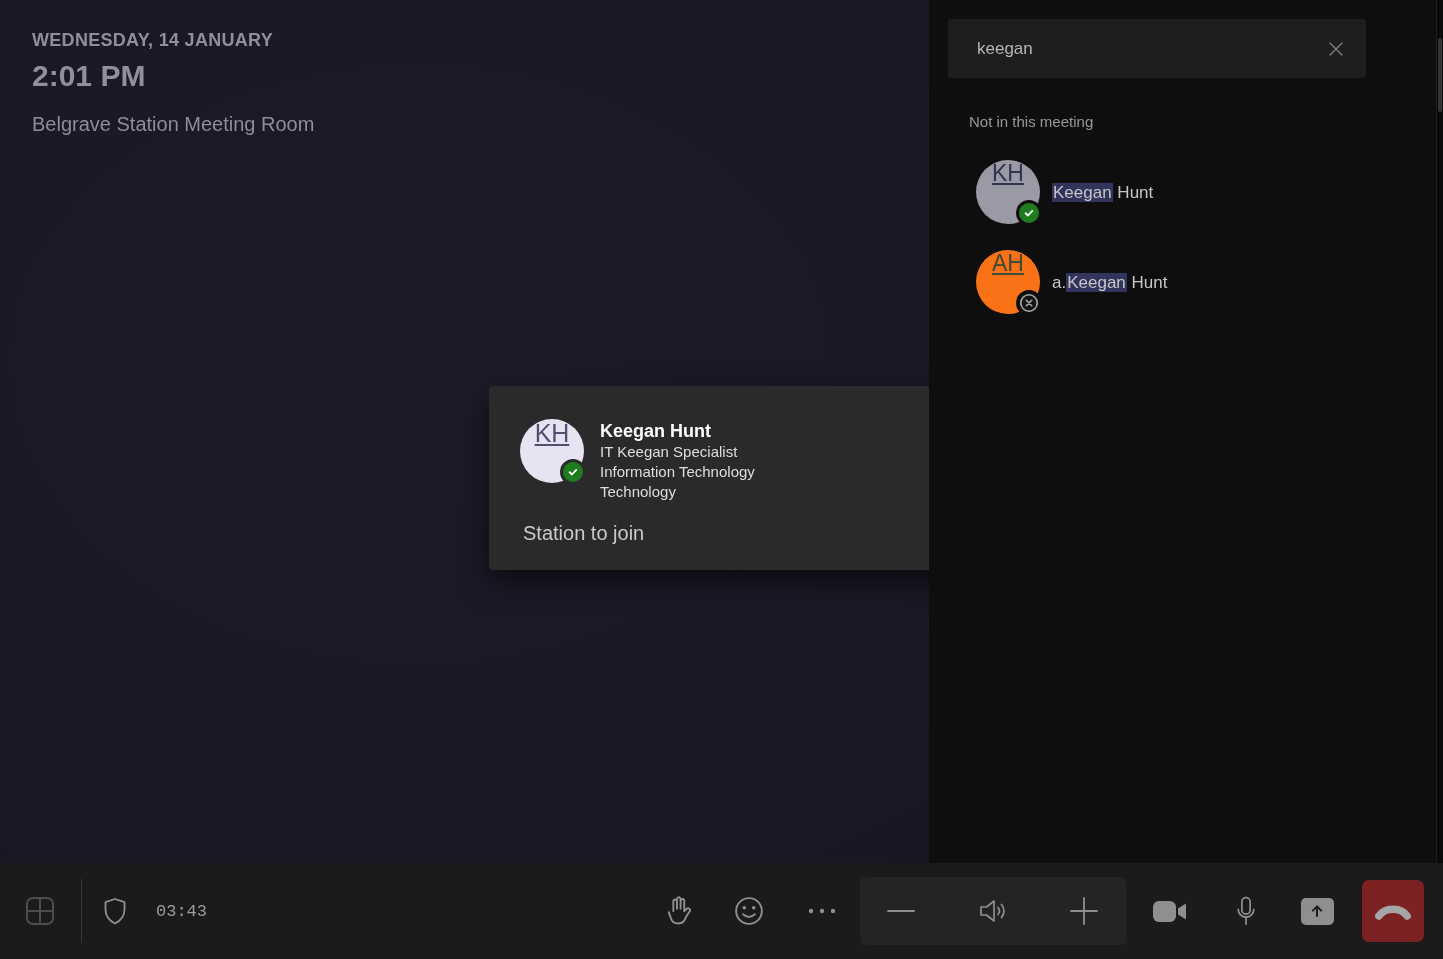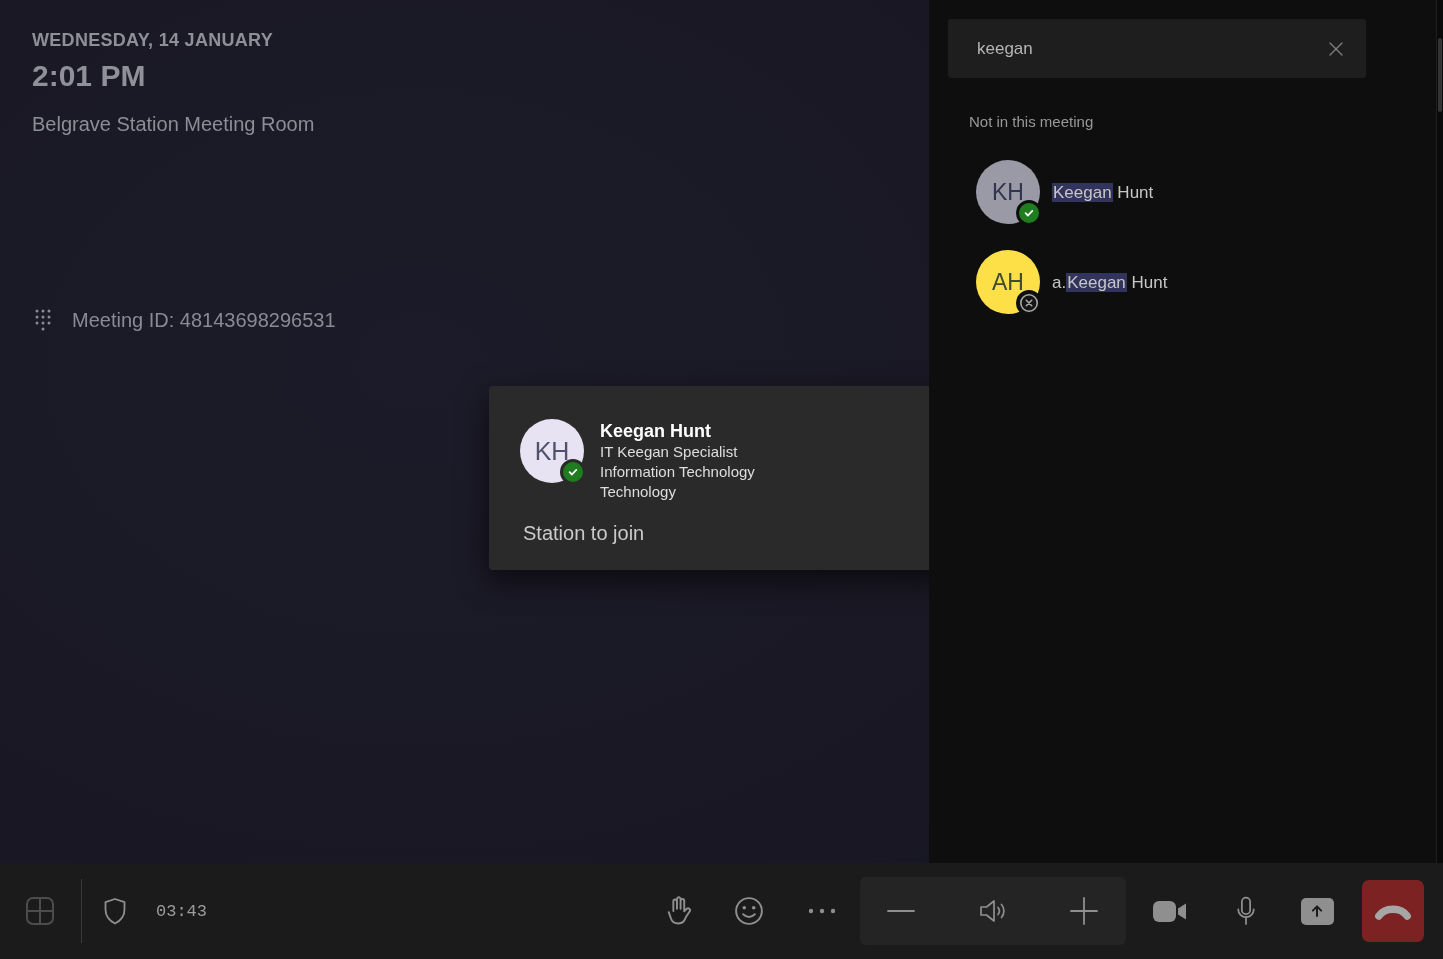--- a/index.html
+++ b/index.html
@@ -15,21 +15,21 @@
   .stage-time{font-size:30px;font-weight:700;color:#90909b;margin-top:8px;}
   .stage-room{font-size:20px;color:#8d8d97;margin-top:20px;}
   .meeting-title{position:absolute;left:32px;top:243px;font-size:37px;font-weight:600;
                  color:#80808b;white-space:nowrap;}
   .meeting-id-row{position:absolute;left:34px;top:308px;display:flex;align-items:center;gap:20px;}
   .meeting-id-text{font-size:20px;color:#8a8a95;}
 
   
   .profile-card{position:absolute;left:489px;top:386px;width:464px;height:184px;
                 background:#2a2a2a;border-radius:4px;box-shadow:0 10px 30px rgba(0,0,0,.6);}
-  .avatar{border-radius:50%;display:flex;align-items:center;justify-content:center;position:absolute;}
+  .avatar{border-radius:50%;display:flex;justify-content:center;position:absolute;text-decoration:underline;}
   .card-avatar{left:31px;top:33px;width:64px;height:64px;background:#e7e3f2;color:#50506f;
                font-size:25px;font-weight:400;}
   .badge{position:absolute;right:-2px;bottom:-2px;width:20px;height:20px;border-radius:50%;
          display:flex;align-items:center;justify-content:center;}
   .badge.on-card{border:3px solid #2a2a2a;}
   .badge.on-panel{border:3px solid #0e0e0e;}
   .badge-green{background:#1f7c1f;}
   .badge-offline{background:#151515;}
   .card-info{position:absolute;left:111px;top:34px;}
   .card-name{font-size:18px;font-weight:700;color:#ffffff;line-height:22px;}
@@ -40,21 +40,21 @@
   .people-panel{position:absolute;left:929px;top:0;width:514px;height:863px;background:#0e0e0e;}
   .search-box{position:absolute;left:19px;top:19px;width:418px;height:59px;background:#1e1e1e;
               border-radius:3px;display:flex;align-items:center;}
   .search-input{background:transparent;border:none;outline:none;color:#b5b5b5;font-size:17px;
                 padding:0 0 0 29px;flex:1;font-family:"Liberation Sans",sans-serif;}
   .clear-btn{margin-right:16px;width:28px;height:28px;display:flex;align-items:center;
              justify-content:center;cursor:pointer;}
   .section-label{position:absolute;left:40px;top:113px;font-size:15px;color:#989898;}
   .list-avatar{width:64px;height:64px;font-size:23px;}
   .list-avatar.kh{background:#9a99a6;color:#33344f;}
-  .list-avatar.ah{background:#fde047;color:#404a36;}
+  .list-avatar.ah{background:#f97316;color:#404a36;}
   .person-name{position:absolute;left:123px;font-size:17px;color:#c6c6c6;white-space:nowrap;}
   .hl{background:#33345e;padding:0 1px;}
   .panel-scrollbar{position:absolute;right:0;top:0;width:6px;height:863px;background:#0a0a0a;
                    border-left:1px solid #1f1f1f;}
   .panel-scroll-thumb{position:absolute;left:1px;top:38px;width:4px;height:74px;background:#343434;border-radius:2px;}
 
   
   .toolbar{position:absolute;left:0;top:863px;width:1443px;height:96px;background:#1b1b1b;}
   .tb-btn{position:absolute;top:0;height:96px;width:44px;display:flex;align-items:center;
           justify-content:center;cursor:pointer;}
@@ -77,37 +77,20 @@
 <div class="app">
 
   <div class="stage">
     <div class="stage-header">
       <div class="stage-date">WEDNESDAY, 14 JANUARY</div>
       <div class="stage-time">2:01 PM</div>
       <div class="stage-room">Belgrave Station Meeting Room</div>
     </div>
 
 
-    <div class="meeting-id-row">
-      <span>
-        <svg width="18" height="24" viewBox="0 0 18 24" fill="#8a8a94">
-          <circle cx="3" cy="3" r="1.5"></circle>
-            <circle cx="9" cy="3" r="1.5"></circle>
-            <circle cx="15" cy="3" r="1.5"></circle>
-          <circle cx="3" cy="9" r="1.5"></circle>
-            <circle cx="9" cy="9" r="1.5"></circle>
-            <circle cx="15" cy="9" r="1.5"></circle>
-          <circle cx="3" cy="15" r="1.5"></circle>
-            <circle cx="9" cy="15" r="1.5"></circle>
-            <circle cx="15" cy="15" r="1.5"></circle>
-          <circle cx="9" cy="21" r="1.5"></circle>
-        </svg>
-      </span>
-      <span class="meeting-id-text">Meeting ID: 48143698296531</span>
-    </div>
   </div>
 
   <div class="profile-card">
     <div class="avatar card-avatar">
       <span>KH</span>
       <span class="badge badge-green on-card">
         <svg width="14" height="14" viewBox="0 0 14 14">
           <path d="M3.6 7.2 l2.3 2.3 4.4-4.6" stroke="#fff" stroke-width="1.8" fill="none" stroke-linecap="round" stroke-linejoin="round"></path>
         </svg>
       </span>

